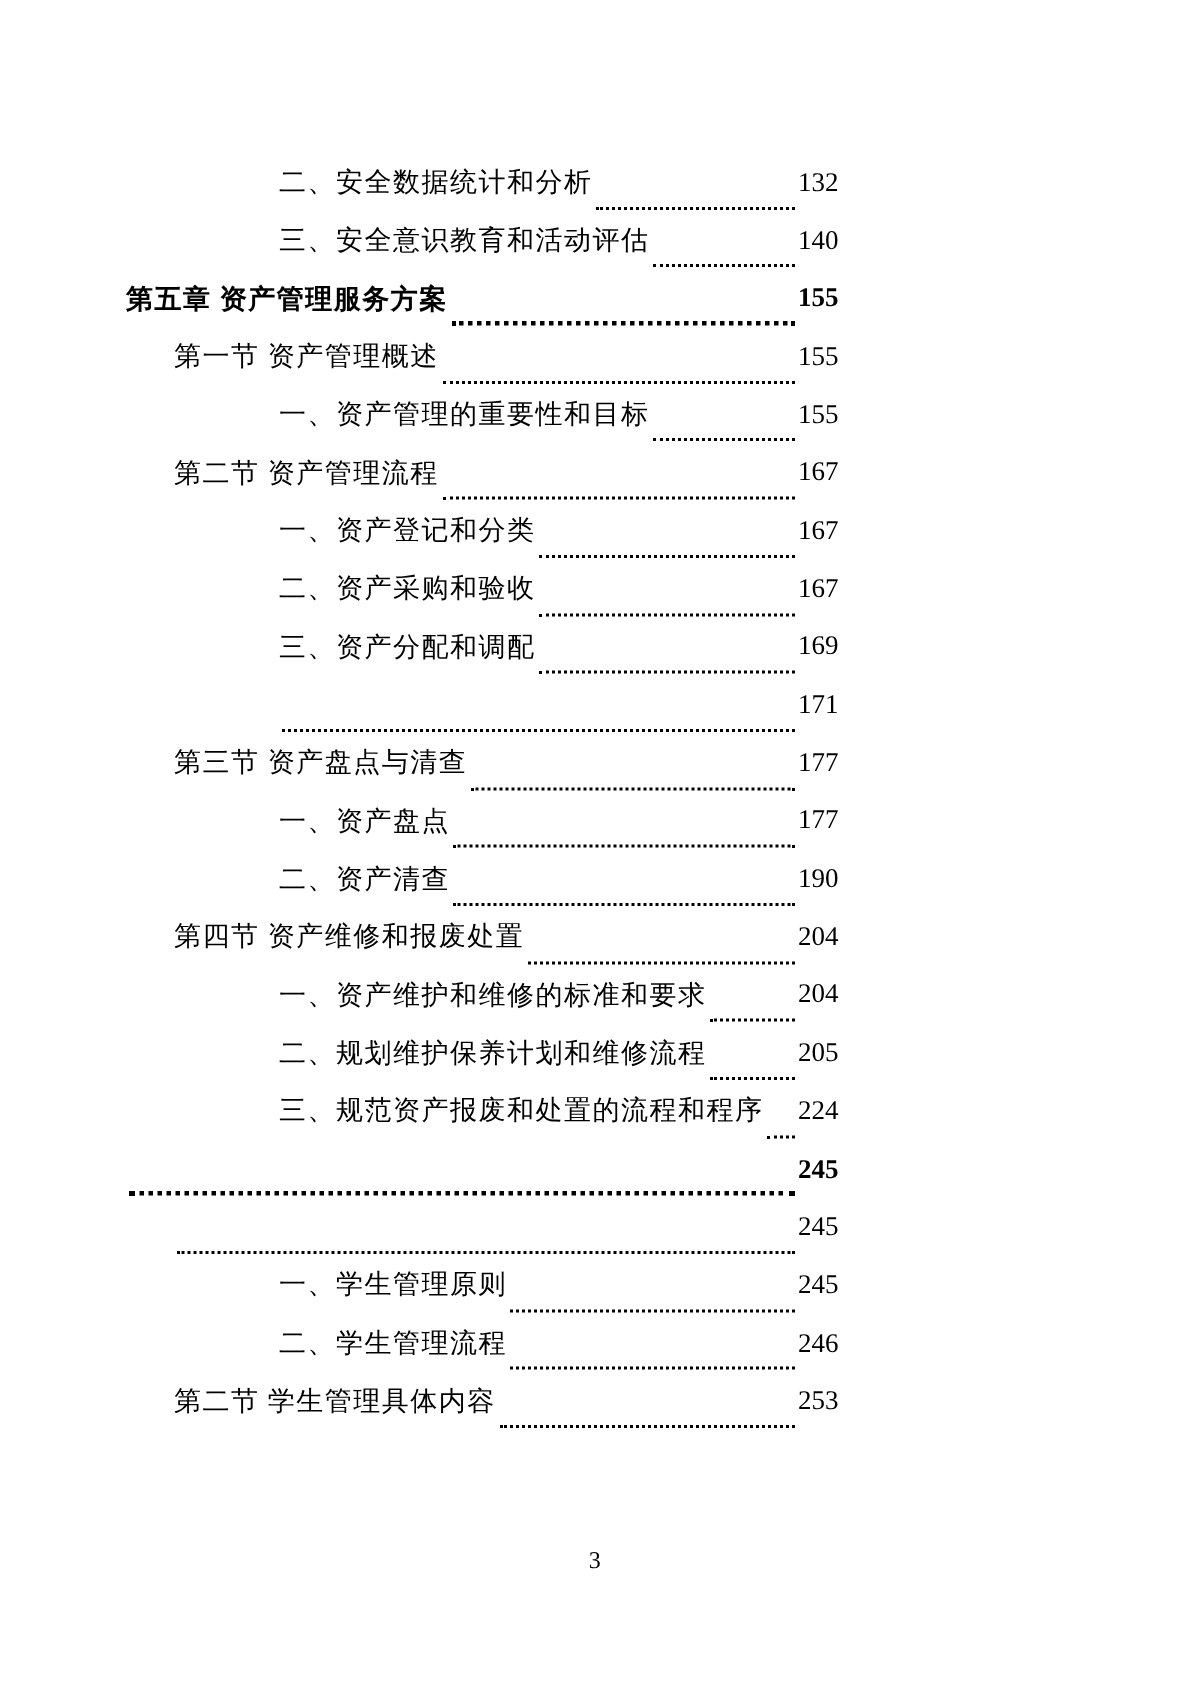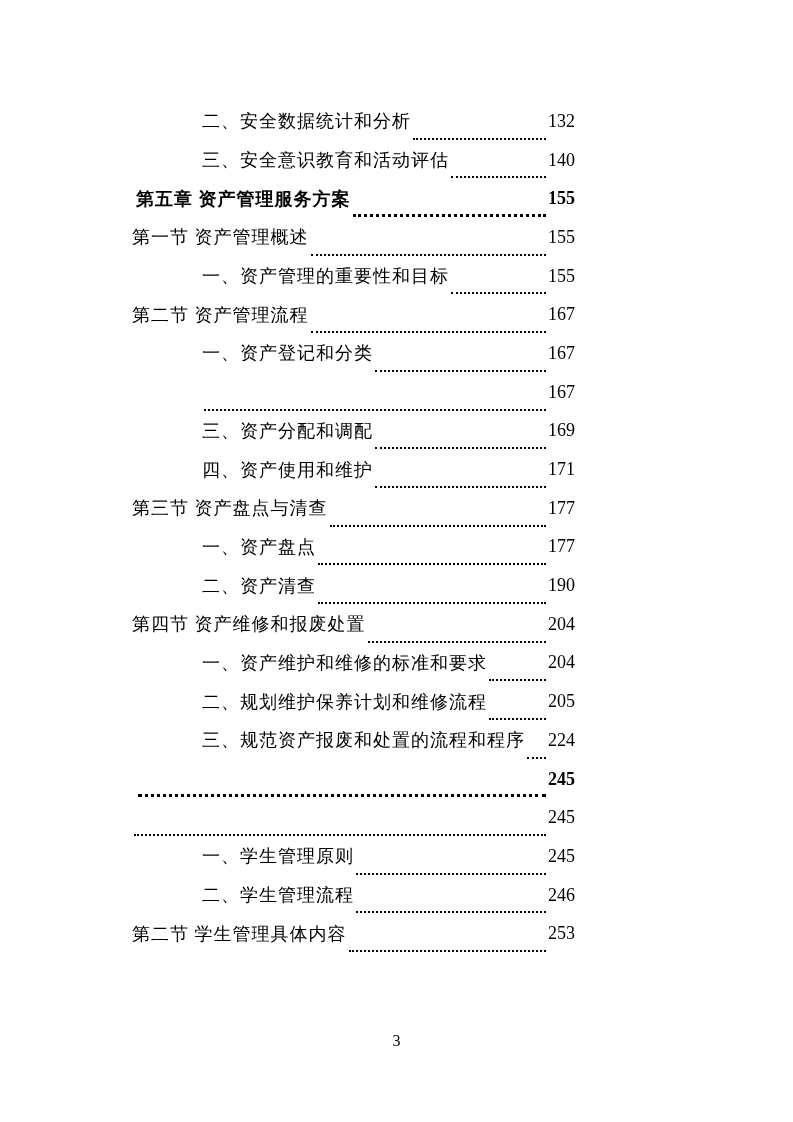--- a/index.html
+++ b/index.html
@@ -11,33 +11,33 @@
       width: 793px;
       height: 1122px;
       position: relative;
       overflow: hidden;
       font-family: "Liberation Serif", "DejaVu Serif", serif;
       color: #000000;
     }
     .toc {
       position: absolute;
       top: 102px;
-      left: 16px;
+      left: 0;
       width: 679px;
     }
     .toc-row {
       position: relative;
       height: 38.7px;
       display: flex;
       align-items: center;
       font-size: 18px;
       box-sizing: border-box;
       padding-right: 120px;
     }
-    .toc-row.level-1 { padding-left: 120px; font-weight: bold; justify-content: space-between; }
+    .toc-row.level-1 { padding-left: 84px; font-weight: bold; justify-content: space-between; }
     .toc-row.level-2 { padding-left: 116px; }
     .toc-row.level-3 { padding-left: 186px; }
     .toc-title {
       white-space: nowrap;
       flex: 0 0 auto;
       letter-spacing: 1px;
     }
     .toc-leader {
       flex: 1 1 auto;
       overflow: hidden;
@@ -100,30 +100,30 @@
     <span class="toc-title">第二节  资产管理流程</span>
     <span class="toc-leader"></span>
     <span class="toc-page">167</span>
   </div>
   <div class="toc-row level-3">
     <span class="toc-title">一、资产登记和分类</span>
     <span class="toc-leader"></span>
     <span class="toc-page">167</span>
   </div>
   <div class="toc-row level-3">
+    <span class="toc-title">二、资产采购和验收</span>
     <span class="toc-leader"></span>
     <span class="toc-page">167</span>
   </div>
   <div class="toc-row level-3">
     <span class="toc-title">三、资产分配和调配</span>
     <span class="toc-leader"></span>
     <span class="toc-page">169</span>
   </div>
   <div class="toc-row level-3">
-    <span class="toc-title">四、资产使用和维护</span>
     <span class="toc-leader"></span>
     <span class="toc-page">171</span>
   </div>
   <div class="toc-row level-2">
     <span class="toc-title">第三节  资产盘点与清查</span>
     <span class="toc-leader"></span>
     <span class="toc-page">177</span>
   </div>
   <div class="toc-row level-3">
     <span class="toc-title">一、资产盘点</span>

